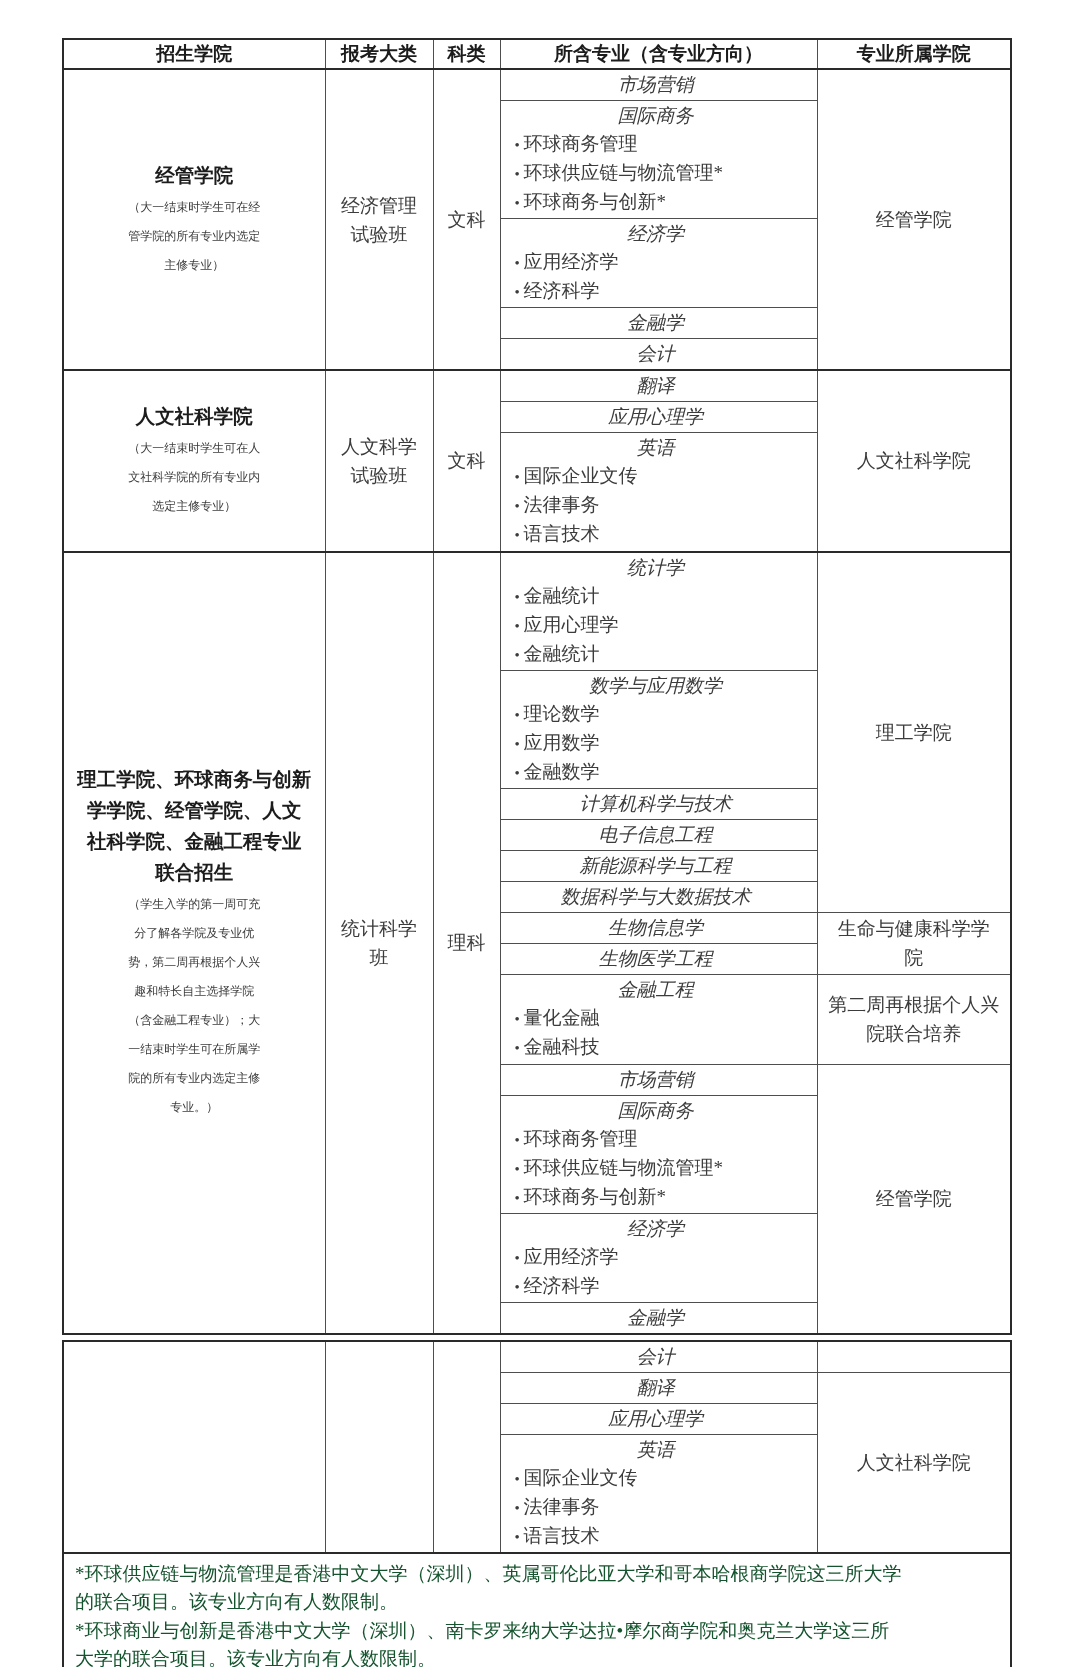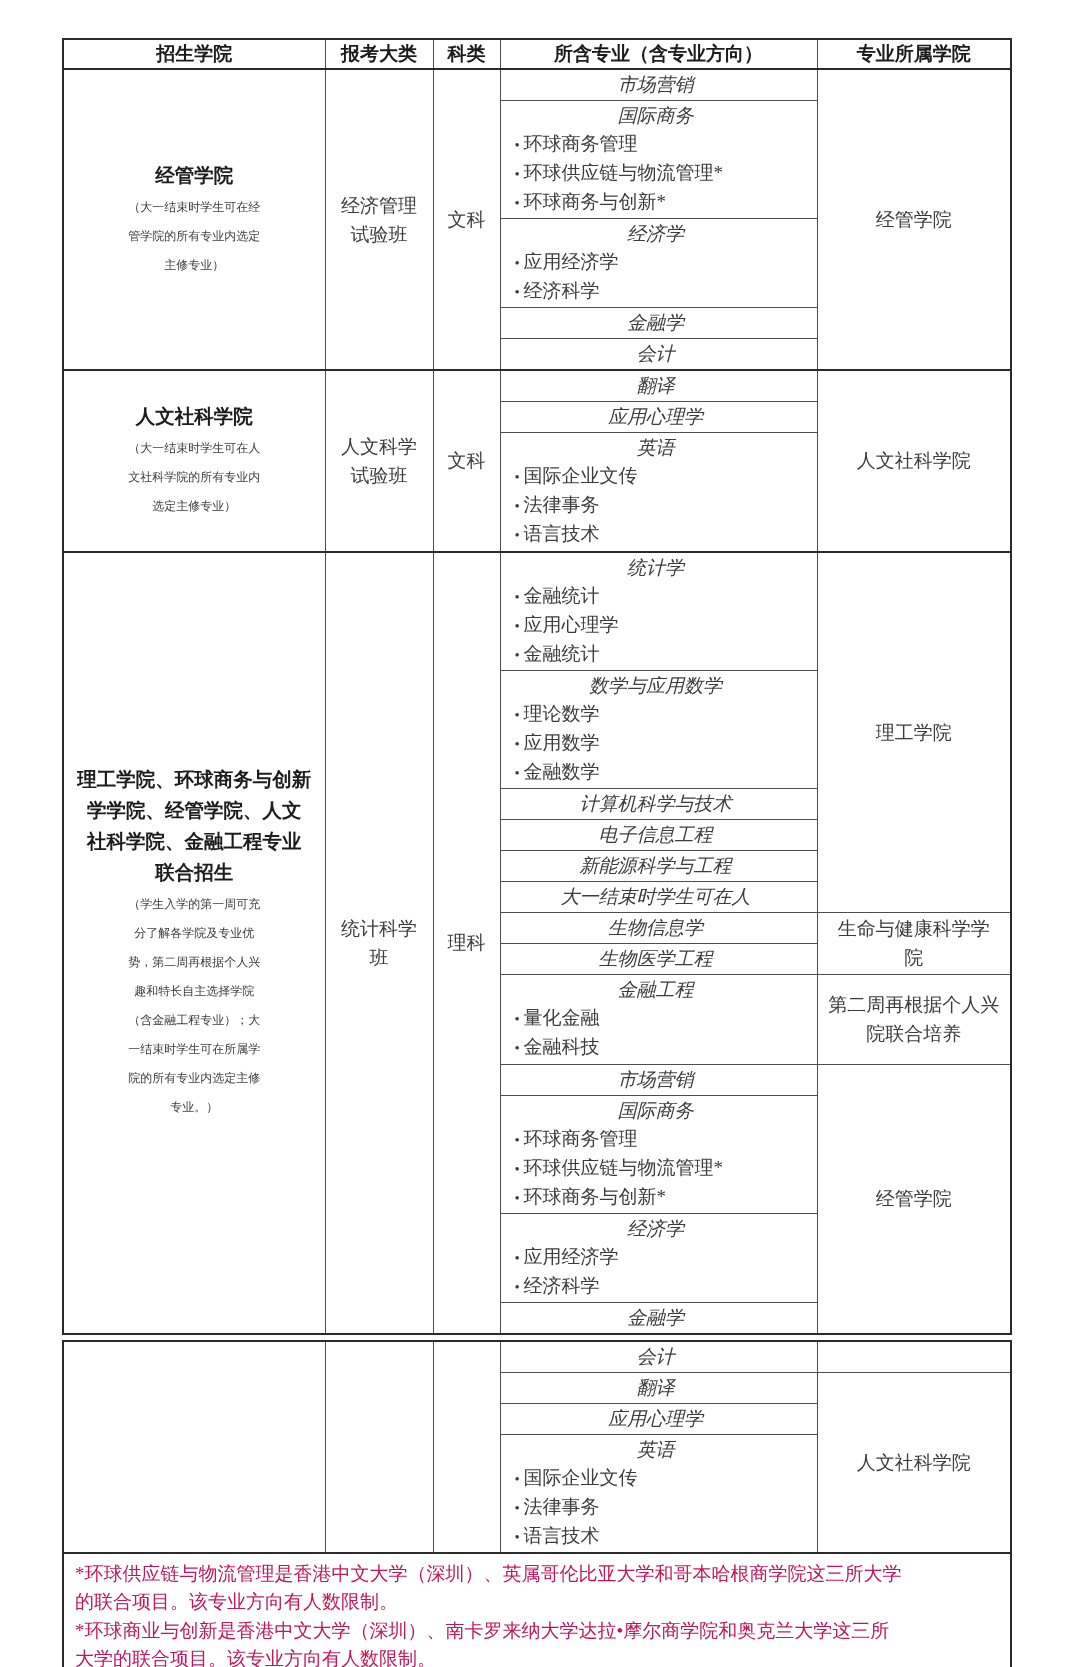--- a/index.html
+++ b/index.html
@@ -21,21 +21,21 @@
   .cname { font-weight:700; font-size:19.5px; color:#1c1c1c; line-height:31px; white-space:pre-line; }
   .cnote { font-size:12px; line-height:29px; white-space:pre-line; margin-top:2px; }
   td.c2, td.c3 { text-align:center; font-size:19px; line-height:29px; white-space:pre-line; }
   td.c4 { font-size:19px; padding:1px 6px 1px 0; }
   .mt  { text-align:center; line-height:28px;font-style:italic; }
   .dir { text-align:left; padding-left:14px; line-height:28px; }
   .dir::before { content:"• "; font-size:15px; }
   td.c5 { text-align:center; font-size:19px; line-height:29px; white-space:pre-line; }
   .t2 { margin-top:5px; }
   td.fnotes { padding:6px 11px 9px; vertical-align:top; }
-  .fn { font-size:19px; line-height:28.5px; white-space:pre-line; text-align:left; color:#be185d; }
+  .fn { font-size:19px; line-height:28.5px; white-space:pre-line; text-align:left; color:#14532d; }
 </style>
 </head>
 <body>
 
 <div class="sheet">
 
   <table class="t">
     <colgroup>
       <col style="width:262px">
         <col style="width:108px">
@@ -167,21 +167,21 @@
         <div class="mt">电子信息工程</div>
       </td>
     </tr>
     <tr>
       <td class="c4" style="height:28px">
         <div class="mt">新能源科学与工程</div>
       </td>
     </tr>
     <tr>
       <td class="c4" style="height:30px">
-        <div class="mt">大一结束时学生可在人</div>
+        <div class="mt">数据科学与大数据技术</div>
       </td>
     </tr>
     <tr>
       <td class="c4" style="height:30px">
         <div class="mt">生物信息学</div>
       </td>
       <td class="c5" rowspan="2">生命与健康科学学
 院</td>
     </tr>
     <tr>

